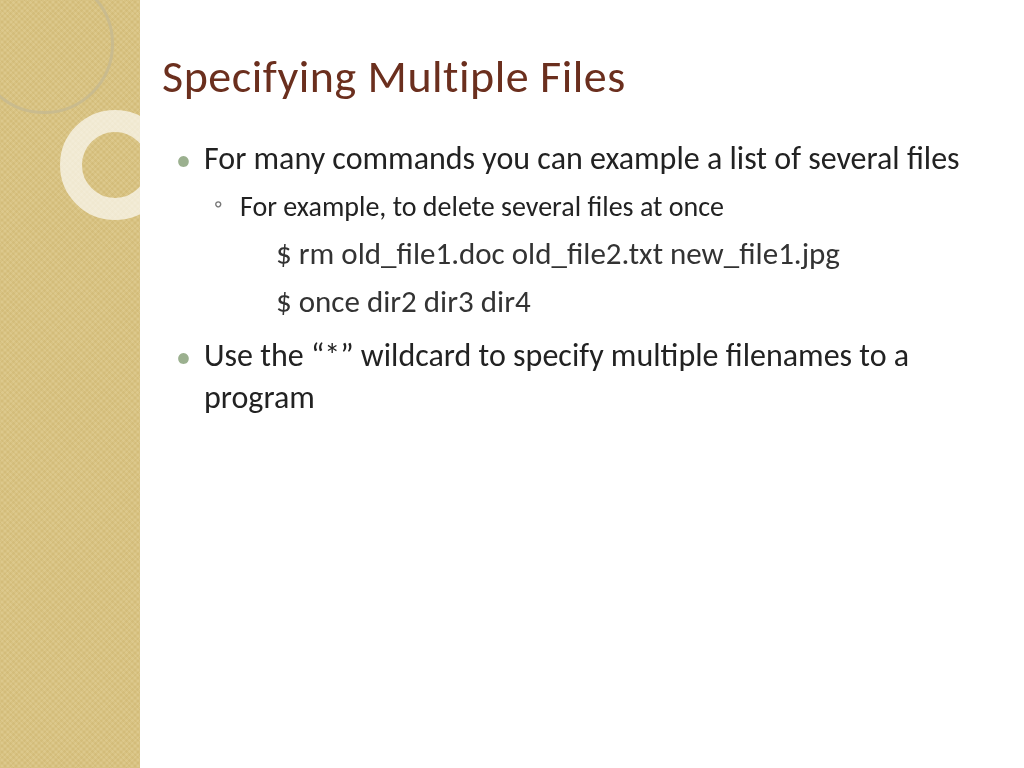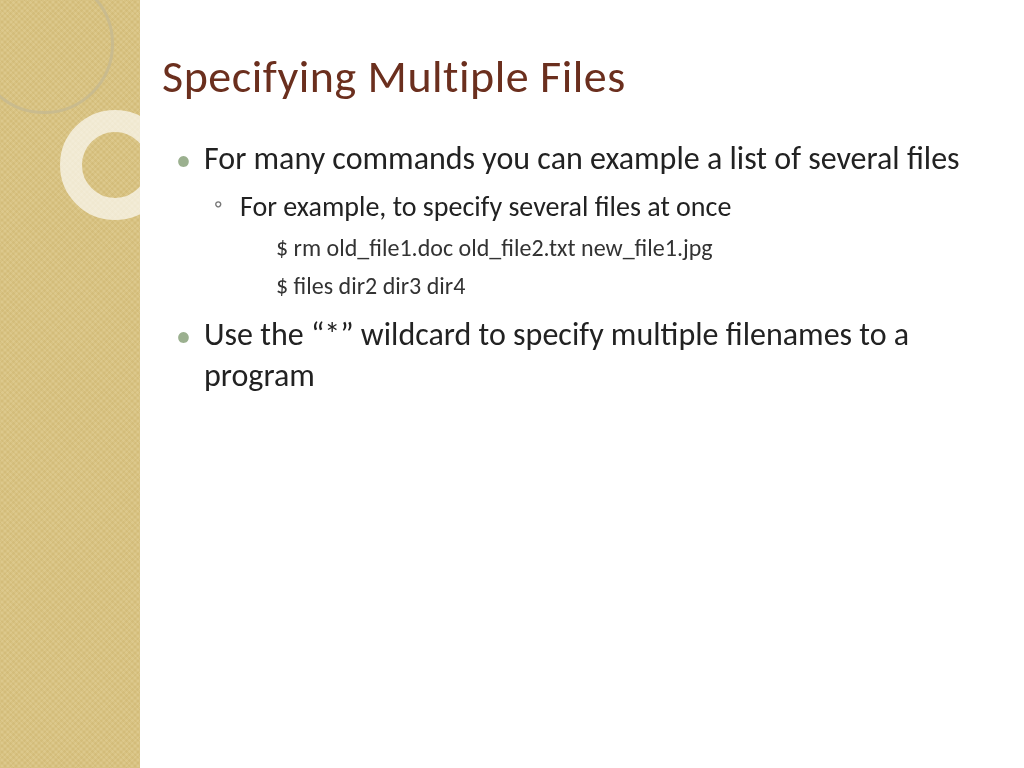--- a/index.html
+++ b/index.html
@@ -93,45 +93,45 @@
       top: 0px;
       color: #777;
       font-size: 24px;
     }
     .cmdblock {
       padding-left: 36px;
       margin-top: 4px;
       margin-bottom: 10px;
     }
     .cmd {
-      font-size: 24px;
+      font-size: 31px;
       color: #333;
       line-height: 1.55;
     }
   </style>
 </head>
 <body>
 
 <div class="sidebar">
   <div class="circle1"></div>
   <div class="circle2"></div>
 </div>
 
 <div class="content">
   <h1 class="title">Specifying Multiple Files</h1>
 
   <ul class="top">
     <li>
       <span>For many commands you can example a list of several files</span>
       <ul class="sub">
         <li>
-          <span>For example, to specify several files at once</span>
+          <span>For example, to delete several files at once</span>
           <div class="cmdblock">
             <div class="cmd">$ rm old_file1.doc old_file2.txt new_file1.jpg</div>
-            <div class="cmd">$ files  dir2 dir3 dir4</div>
+            <div class="cmd">$ once  dir2 dir3 dir4</div>
           </div>
         </li>
       </ul>
     </li>
     <li>
       <span>Use the “*” wildcard to specify multiple filenames to a program</span>
     </li>
   </ul>
 </div>
 

